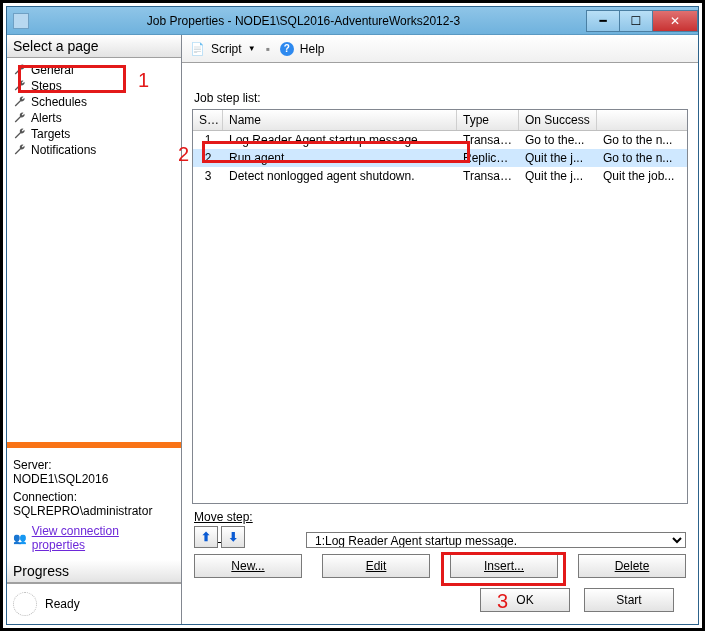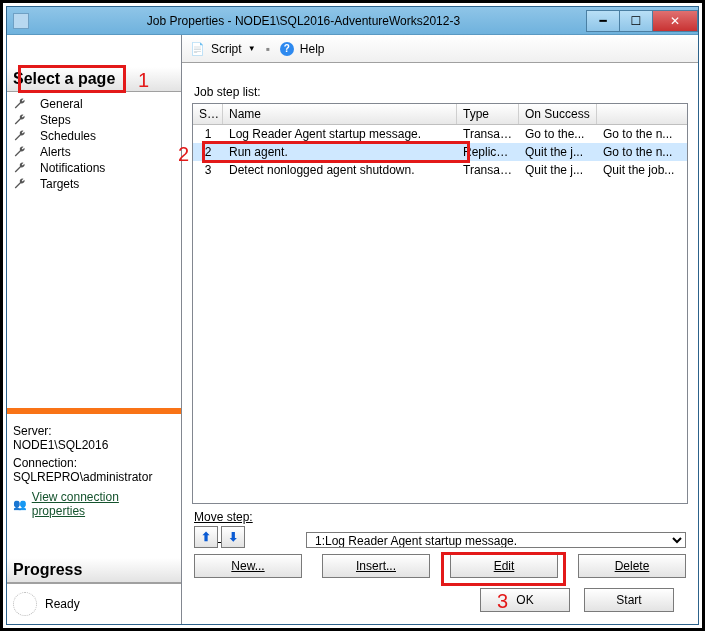--- a/index.html
+++ b/index.html
@@ -7,36 +7,36 @@
   .outer-frame { position: relative; width: 705px; height: 631px; border: 3px solid #000; background: #fff; }
   .window { position: absolute; left: 3px; top: 3px; right: 3px; bottom: 3px; border: 1px solid #2c628b; background: #fff; display: flex; flex-direction: column; }
   .titlebar { height: 28px; background: linear-gradient(#8fc5e8, #6fb2dd); display: flex; align-items: center; color: #000; border-bottom: 1px solid #5a99c2; }
   .titlebar-icon { width: 16px; height: 16px; margin: 0 6px; background: #b8d8f0; border: 1px solid #6fa0c4; }
   .titlebar-text { flex: 1; text-align: center; padding-right: 15px; font-size: 12px; }
   .titlebar-buttons { display: flex; }
   .tb-btn { width: 34px; height: 22px; border: 1px solid #4a7fa3; background: linear-gradient(#b8dff6,#8fc5e8); display: flex; align-items: center; justify-content: center; margin-left: -1px; }
   .tb-close { background: linear-gradient(#e07070,#c83232); color: #fff; width: 46px; }
   .body-row { flex: 1; display: flex; }
   .left-panel { width: 180px; display: flex; flex-direction: column; border-right: 1px solid #828790; }
-  .panel-header { background: linear-gradient(#fff,#e3e3e3); border-bottom: 1px solid #a0a0a0; padding: 3px 6px; font-weight: bold; font-size: 16px; margin-top: 32px; }
+  .panel-header { background: linear-gradient(#fff,#e3e3e3); border-bottom: 1px solid #a0a0a0; padding: 3px 6px; font-weight: normal; font-size: 14px; }
   .page-list { padding: 4px 0; }
-  .page-item { display: flex; align-items: center; padding: 1px 6px; gap: 13px; cursor: default; }
+  .page-item { display: flex; align-items: center; padding: 1px 6px; gap: 4px; cursor: default; }
   .wrench { width: 14px; height: 14px; display: inline-block; }
   .conn-block { border-top: 6px solid #f97316; padding: 6px 6px 8px; }
   .conn-block .lbl { margin-top: 4px; color: #000; }
   .conn-block .val { margin-bottom: 4px; }
-  .link { color: #14532d; text-decoration: underline; cursor: pointer; }
+  .link { color: #6d28d9; text-decoration: underline; cursor: pointer; }
   .progress-block { border-top: 1px solid #a0a0a0; padding: 8px 6px; display: flex; align-items: center; gap: 8px; }
   .prog-icon { width: 24px; height: 24px; border: 1px dotted #bbb; border-radius: 50%; }
   .main-panel { flex: 1; display: flex; flex-direction: column; padding: 0; }
   .toolbar { height: 28px; border-bottom: 1px solid #a0a0a0; display: flex; align-items: center; padding: 0 8px; gap: 6px; background: linear-gradient(#fff,#f0f0f0); }
   .toolbar .sep { color: #888; margin: 0 4px; }
   .help-icon { width: 14px; height: 14px; border-radius: 50%; background: #2d89ef; color: #fff; display: inline-flex; align-items: center; justify-content: center; font-size: 10px; font-weight: bold; }
   .content { flex: 1; padding: 10px 10px 6px 10px; display: flex; flex-direction: column; }
-  .list-label { margin: 12px 0 4px 2px; }
+  .list-label { margin: 18px 0 4px 2px; }
   .grid { flex: 1; border: 1px solid #828790; background: #fff; display: flex; flex-direction: column; overflow: hidden; }
   .grid-header { display: flex; background: linear-gradient(#fff,#e8e8e8); border-bottom: 1px solid #bfbfbf; }
   .gh { padding: 3px 6px; border-right: 1px solid #cfcfcf; overflow: hidden; white-space: nowrap; text-overflow: ellipsis; }
   .grid-body { flex: 1; }
   .gr { display: flex; border-bottom: 0; }
   .gc { padding: 2px 6px; overflow: hidden; white-space: nowrap; text-overflow: ellipsis; }
   .c-st { width: 30px; text-align: center; }
   .c-name { width: 234px; }
   .c-type { width: 62px; }
   .c-succ { width: 78px; }
@@ -106,27 +106,27 @@
           <div class="page-item">
             <span class="wrench"><svg class="wrench-svg" viewBox="0 0 16 16">
                   <path d="M13 3a3 3 0 0 1-4 4L3 13l-1-1 6-6a3 3 0 0 1 4-4l-2 2 1 1 2-2z"></path>
                 </svg></span>
             <span>Alerts</span>
           </div>
           <div class="page-item">
             <span class="wrench"><svg class="wrench-svg" viewBox="0 0 16 16">
                   <path d="M13 3a3 3 0 0 1-4 4L3 13l-1-1 6-6a3 3 0 0 1 4-4l-2 2 1 1 2-2z"></path>
                 </svg></span>
+            <span>Targets</span>
+          </div>
+          <div class="page-item">
+            <span class="wrench"><svg class="wrench-svg" viewBox="0 0 16 16">
+                  <path d="M13 3a3 3 0 0 1-4 4L3 13l-1-1 6-6a3 3 0 0 1 4-4l-2 2 1 1 2-2z"></path>
+                </svg></span>
             <span>Notifications</span>
-          </div>
-          <div class="page-item">
-            <span class="wrench"><svg class="wrench-svg" viewBox="0 0 16 16">
-                  <path d="M13 3a3 3 0 0 1-4 4L3 13l-1-1 6-6a3 3 0 0 1 4-4l-2 2 1 1 2-2z"></path>
-                </svg></span>
-            <span>Targets</span>
           </div>
         </div>
         <div style="flex:1"></div>
 
         <div class="conn-block">
           <div class="lbl">Server:</div>
           <div class="val">NODE1\SQL2016</div>
           <div class="lbl">Connection:</div>
           <div class="val">SQLREPRO\administrator</div>
           <div class="connprops-row">
@@ -197,22 +197,22 @@
                 </div>
               </div>
               <div class="start-col">
                 <select class="start-select">
                   <option>1:Log Reader Agent startup message.</option>
                 </select>
               </div>
             </div>
             <div class="btn-row">
               <div class="std-btn">New...</div>
+              <div class="std-btn">Edit</div>
               <div class="std-btn">Insert...</div>
-              <div class="std-btn">Edit</div>
               <div class="std-btn">Delete</div>
             </div>
           </div>
 
           <div class="footer">
             <div class="std-btn" style="width:90px">OK</div>
             <div class="std-btn" style="width:90px">Start</div>
           </div>
         </div>
       </div>

